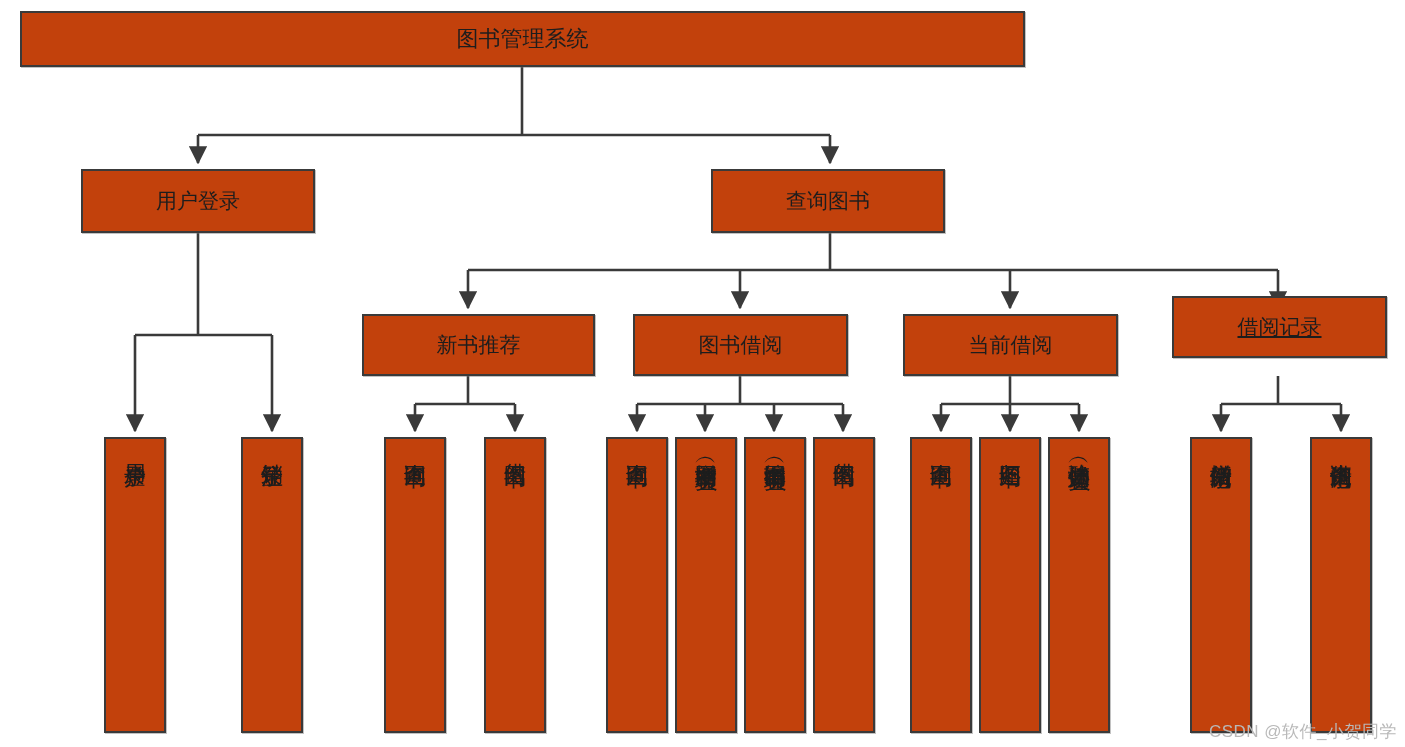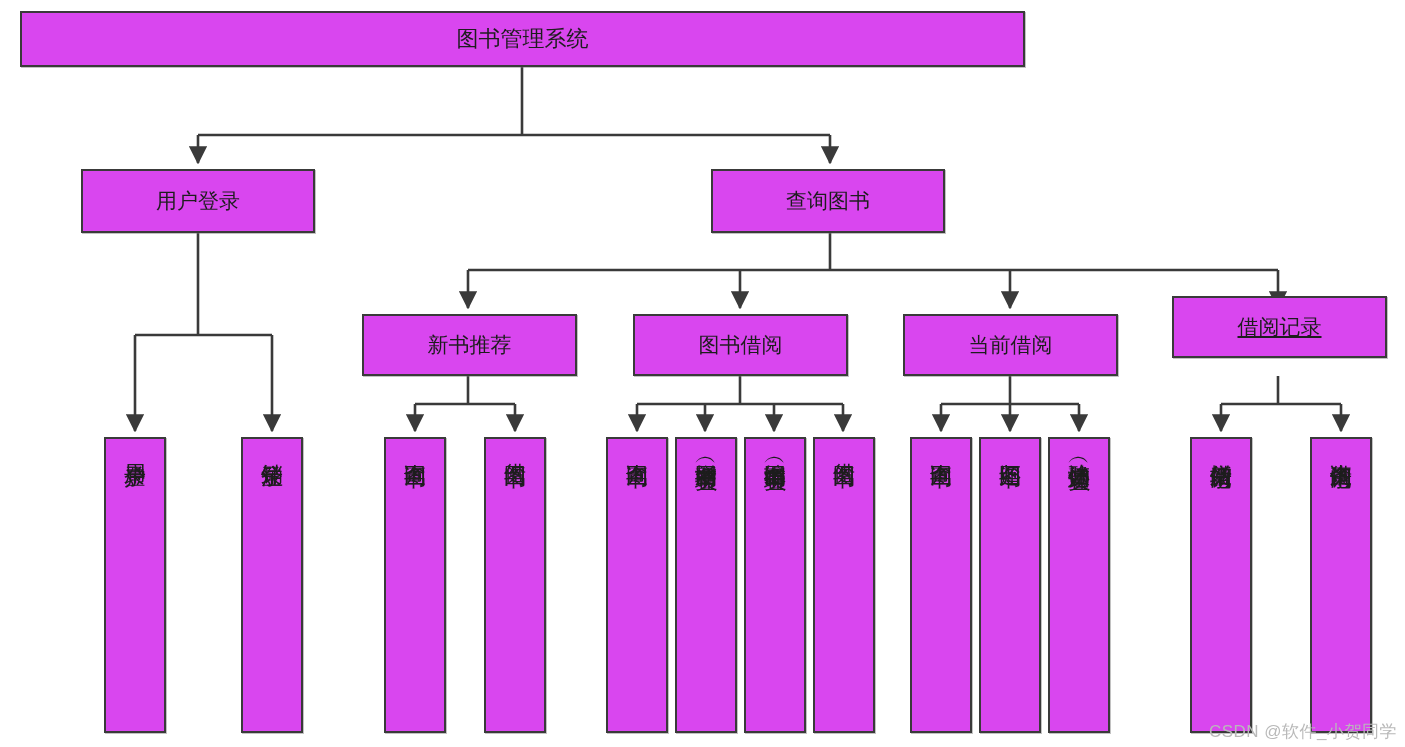--- a/index.html
+++ b/index.html
@@ -21,21 +21,21 @@
     position: absolute;
     left: 0;
     top: 0;
     width: 1405px;
     height: 747px;
     pointer-events: none;
   }
   .node {
     position: absolute;
     box-sizing: border-box;
-    background: #d946ef;
+    background: #c2410c;
     border: 2px solid #3a3a3a;
     box-shadow: 1px 1px 0 rgba(120,120,120,0.45);
     display: flex;
     align-items: center;
     justify-content: center;
     color: #1d1d1d;
     z-index: 2;
   }
   .node .txt {
     display: block;
@@ -132,21 +132,21 @@
     <span class="txt">图书管理系统</span>
   </div>
 
   <div class="node node-h" style="left:81px; top:169px; width:234px; height:64px;">
     <span class="txt">用户登录</span>
   </div>
   <div class="node node-h" style="left:711px; top:169px; width:234px; height:64px;">
     <span class="txt">查询图书</span>
   </div>
 
-  <div class="node node-h" style="left:362px; top:314px; width:215px; height:62px;">
+  <div class="node node-h" style="left:362px; top:314px; width:233px; height:62px;">
     <span class="txt">新书推荐</span>
   </div>
   <div class="node node-h" style="left:633px; top:314px; width:215px; height:62px;">
     <span class="txt">图书借阅</span>
   </div>
   <div class="node node-h" style="left:903px; top:314px; width:215px; height:62px;">
     <span class="txt">当前借阅</span>
   </div>
   <div class="node node-h" style="left:1172px; top:296px; width:215px; height:62px;text-decoration:underline;">
     <span class="txt">借阅记录</span>

